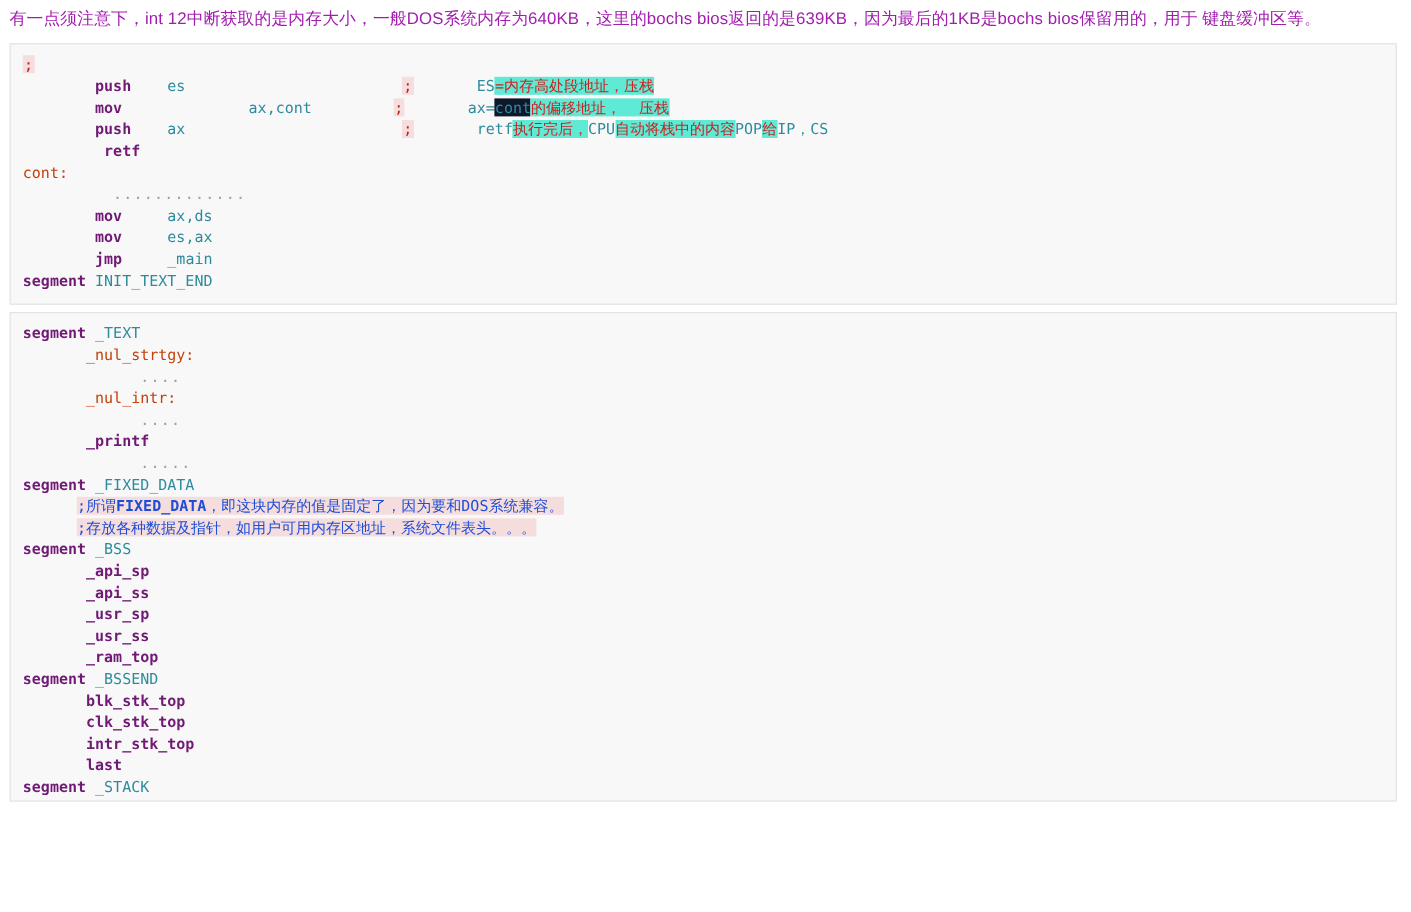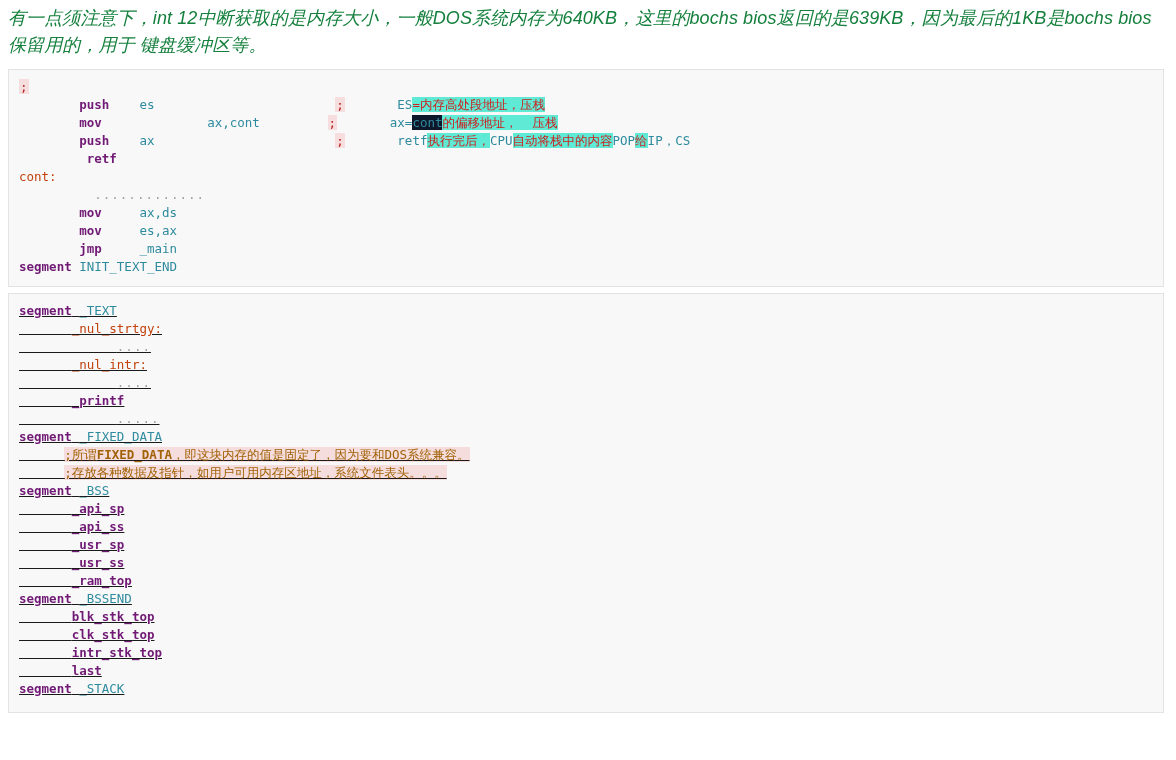--- a/index.html
+++ b/index.html
@@ -13,43 +13,41 @@
     font-family: "Liberation Sans", "DejaVu Sans", sans-serif;
     color: #1a1a1a;
     overflow: hidden;
   }
   .page {
     width: 1176px;
     padding: 0;
     box-sizing: border-box;
   }
   .para {
-    font-size: 18px;
+    font-size: 14px;
     line-height: 1.5;
-    color: #15803d;
+    color: #a21caf;
     margin: 0;
     padding: 6px 8px 4px 8px;
     letter-spacing: 0.1px;
-    font-style: italic;
   }
   .para.p1 { padding-top: 5px; }
   .para.p2 { padding-top: 13px; }
   .para.p3 { padding-top: 12px; padding-bottom: 10px; }
 
   .codeblock {
     margin: 6px 8px 0 8px;
     border: 1px solid #e3e3e3;
     background: #f8f8f8;
     padding: 8px 10px 10px 10px;
     box-sizing: border-box;
     width: 1156px;
   }
   .codeblock.block2 {
-    padding-bottom: 14px;
-    text-decoration: underline;
+    padding-bottom: 2px;
   }
   pre.code {
     margin: 0;
     font-family: "DejaVu Sans Mono", "Liberation Mono", monospace;
     font-size: 12.5px;
     line-height: 18px;
     color: #4d4d4d;
     white-space: pre;
     tab-size: 8;
   }
@@ -57,21 +55,21 @@
 
   
   .kw   { color: #701a75; font-weight: bold; }   
   .op   { color: #2e8b9e; }                      
   .plain{ color: #c2410c; }                      
   .dots { color: #9aa0a0; letter-spacing: 1px; }
   .semi { color: #bb2222; background: #f7dede; padding: 0 1px; }
   .cmt  { color: #2e8b9e; }
   .hl   { color: #cc2222; background: #5eead4; }
   .hlt  { color: #2e8b9e; background: #0f172a; }
-  .cmtline { color: #a16207; background: #f6dddd; }
+  .cmtline { color: #1d4ed8; background: #f6dddd; }
 </style>
 </head>
 <body>
 
 <div class="page">
 
   <p class="para p1">有一点须注意下，int 12中断获取的是内存大小，一般DOS系统内存为640KB，这里的bochs bios返回的是639KB，因为最后的1KB是bochs bios保留用的，用于 键盘缓冲区等。</p>
 
 
   <div class="codeblock block1">

